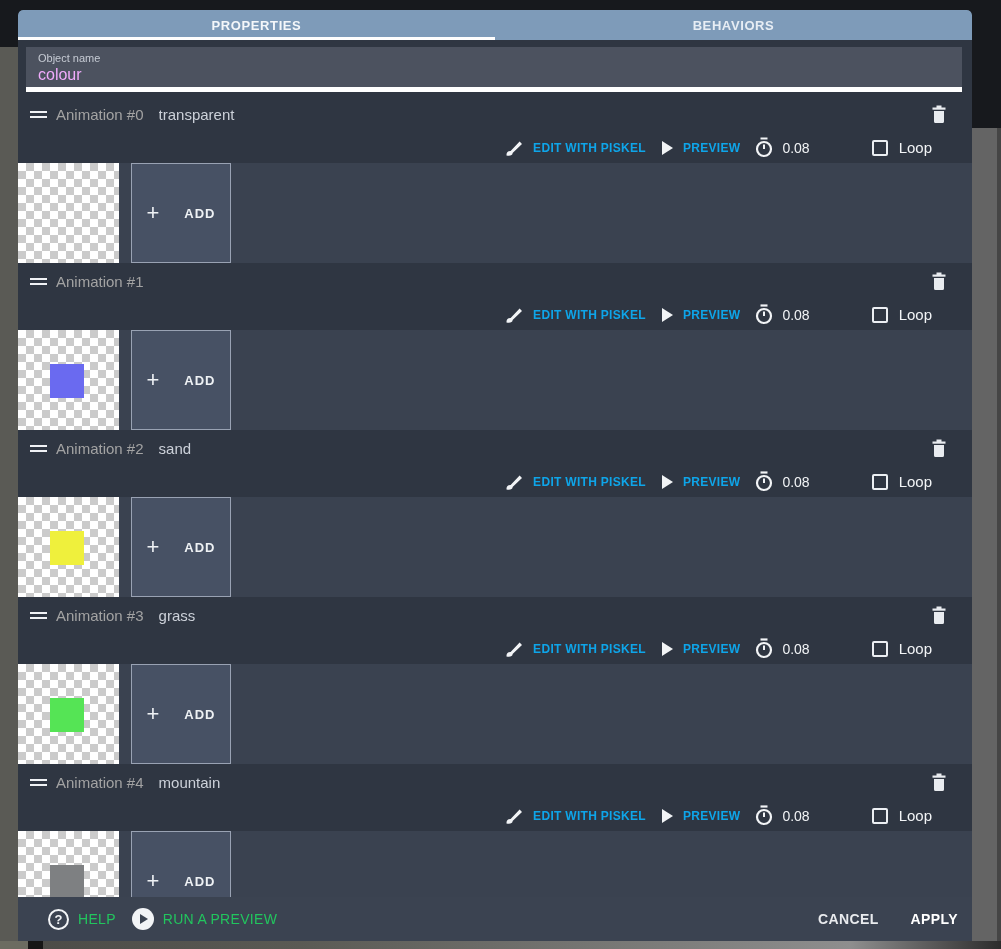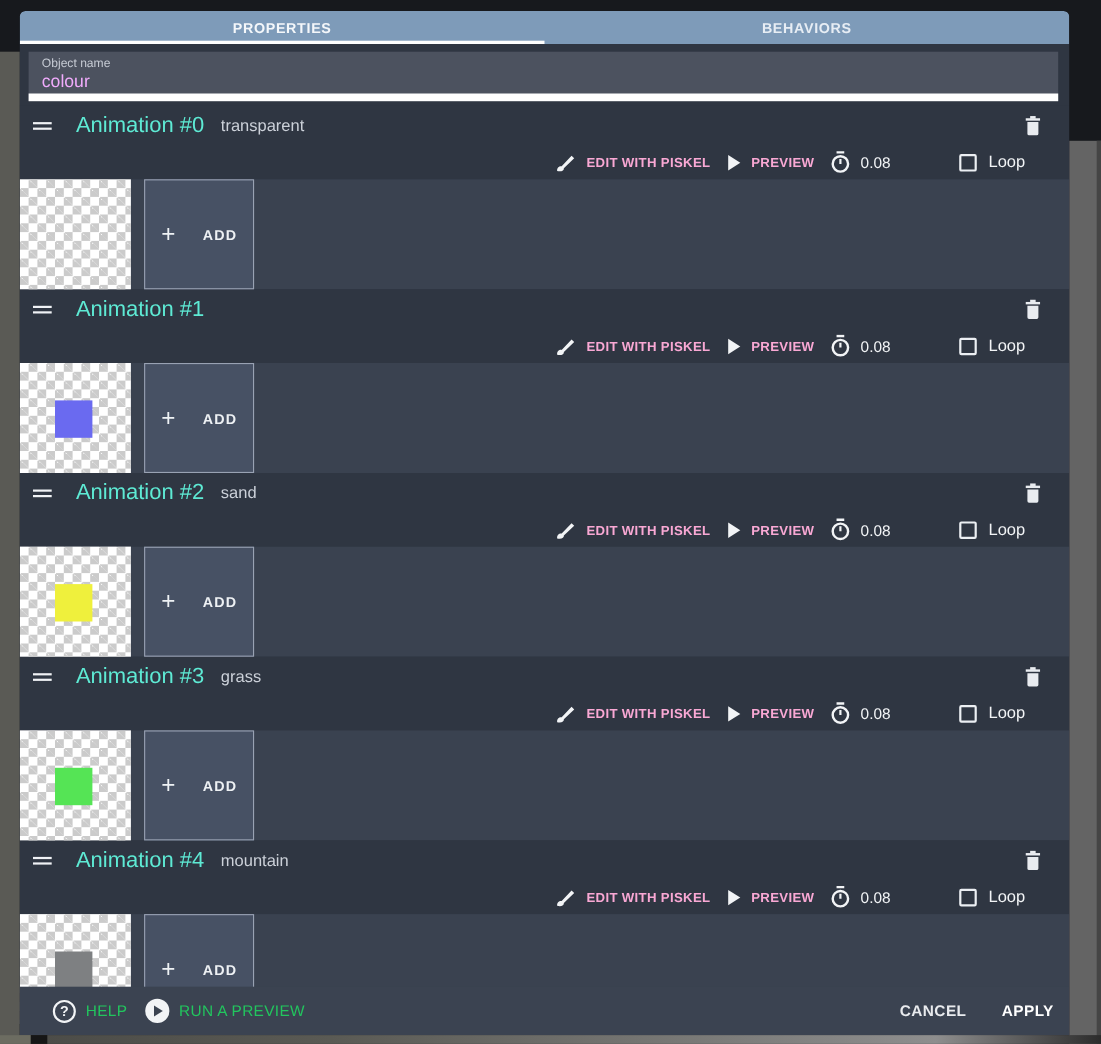--- a/index.html
+++ b/index.html
@@ -22,39 +22,39 @@
 
   .tabbar { display:flex; height:30px; background:#7e9bb9; border-radius:5px 5px 0 0; }
   .tab { position:relative; flex:1; display:flex; align-items:center; justify-content:center;
     color:#f4f7fa; font-size:13px; font-weight:700; letter-spacing:.6px; cursor:pointer; }
   .tab.inactive { color:#e7edf4; }
   .tab .underline { position:absolute; left:0; bottom:0; width:100%; height:3px; background:#fefefe; }
 
   .dlg-body { padding-top:7px; }
 
   .object-name-panel { margin:0 10px 4px 8px; height:45px; background:#4c525f;
-    border-bottom:7px solid #ffffff; padding:5px 12px 0 12px; }
+    border-bottom:5px solid #ffffff; padding:5px 12px 0 12px; }
   .field-label { font-size:11px; color:#c6cbd4; }
   .field-value { display:block; width:100%; background:transparent; border:none; outline:none;
     color:#f0abfc; font-size:16px; font-family:"Liberation Sans", sans-serif; padding:2px 0 0 0; }
 
   
   .anim-header { background:#2f3642; }
   .anim-row1 { height:36px; display:flex; align-items:center; padding:0 24px 0 12px; }
   .drag-handle { width:17px; margin-right:9px; cursor:grab; }
   .drag-handle div { height:2px; background:#f0f2f5; margin:3px 0; }
-  .anim-title { color:#5eead4; font-size:20px; white-space:nowrap;margin-left:13px; }
+  .anim-title { color:#a3a3a3; font-size:15px; white-space:nowrap; }
   .anim-name { background:transparent; border:none; outline:none; color:#ccd1d9;
     font-size:15px; margin-left:15px; flex:1; font-family:"Liberation Sans", sans-serif; }
   .trash-btn { margin-left:auto; cursor:pointer; display:flex; align-items:center; }
 
   .anim-row2 { height:31px; display:flex; align-items:center; justify-content:flex-end;
     padding-right:40px; color:#eef0f3; }
   .tool-btn { display:flex; align-items:center; cursor:pointer; }
-  .tool-btn .lbl { font-size:12px; font-weight:700; letter-spacing:.3px; color:#f9a8d4; }
+  .tool-btn .lbl { font-size:12px; font-weight:700; letter-spacing:.3px; color:#0ea5e9; }
   .gap16 { width:16px; } .gap14 { width:14px; } .gap62 { width:62px; }
   .play-tri { width:0; height:0; border-left:11px solid #f2f4f6;
     border-top:7px solid transparent; border-bottom:7px solid transparent; margin-right:10px; }
   .time-lbl { font-size:14px; color:#f2f4f6; margin-left:8px; }
   .checkbox { width:16px; height:16px; border:2px solid #eceff3; border-radius:2px; cursor:pointer; }
   .loop-lbl { font-size:15px; margin-left:11px; color:#f2f4f6; }
 
   .anim-frames { height:100px; background:#3a4250; display:flex; }
   .thumb { position:relative; width:101px; height:100px; flex:none;
     background-color:#fff;

